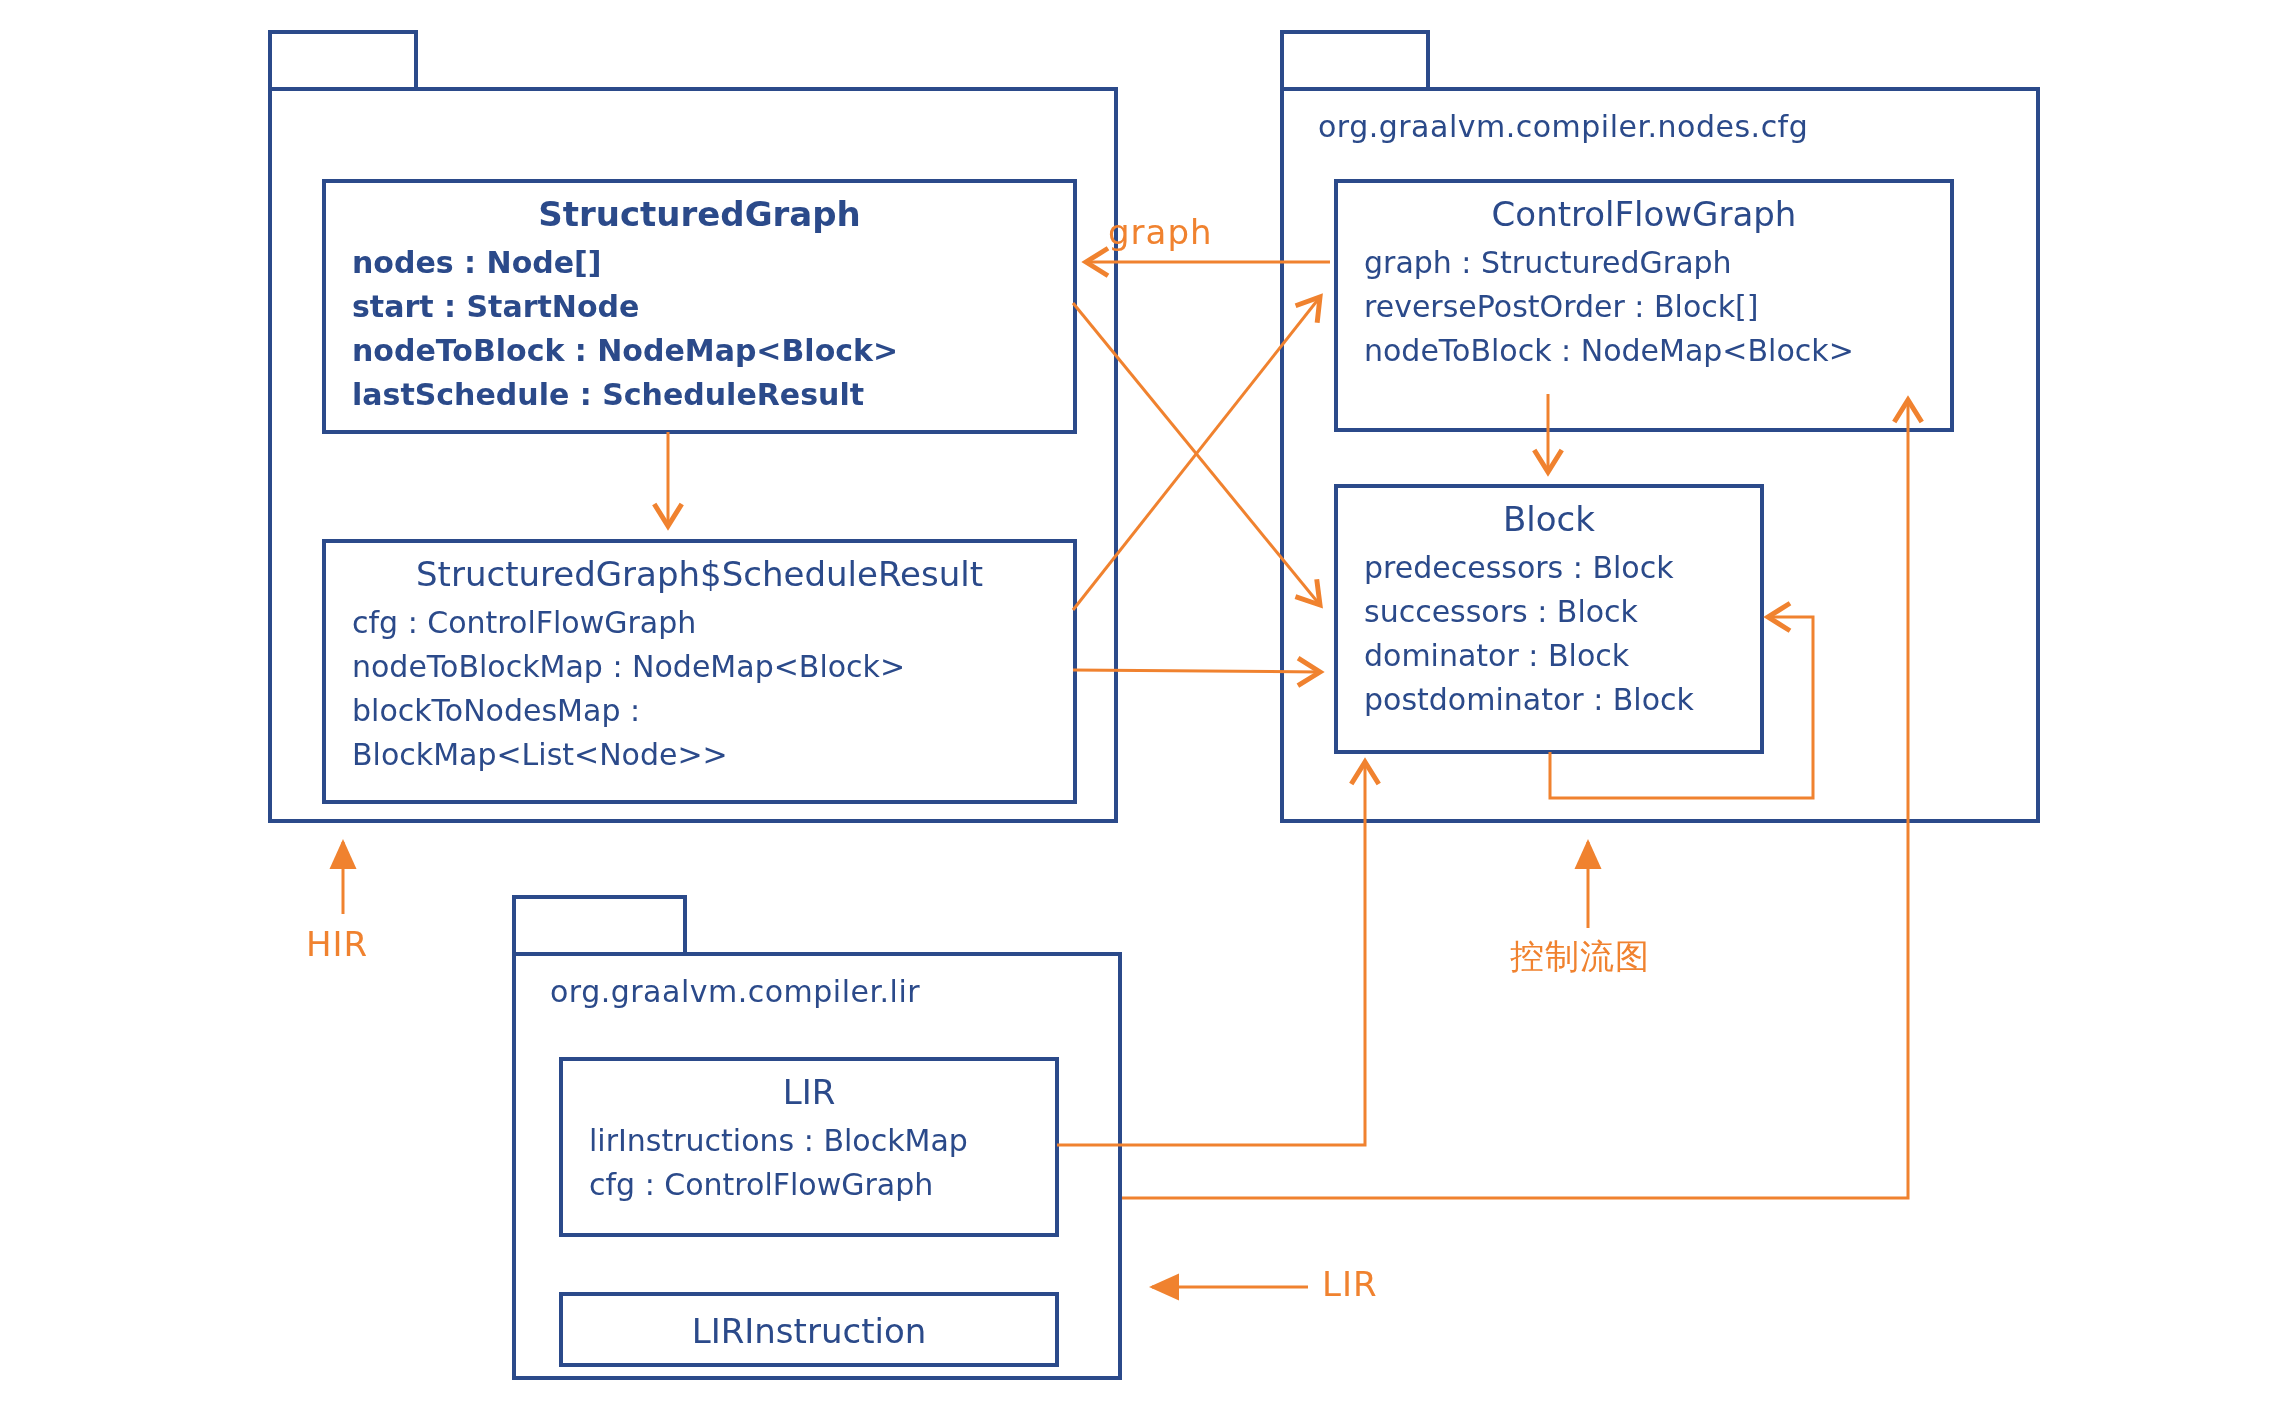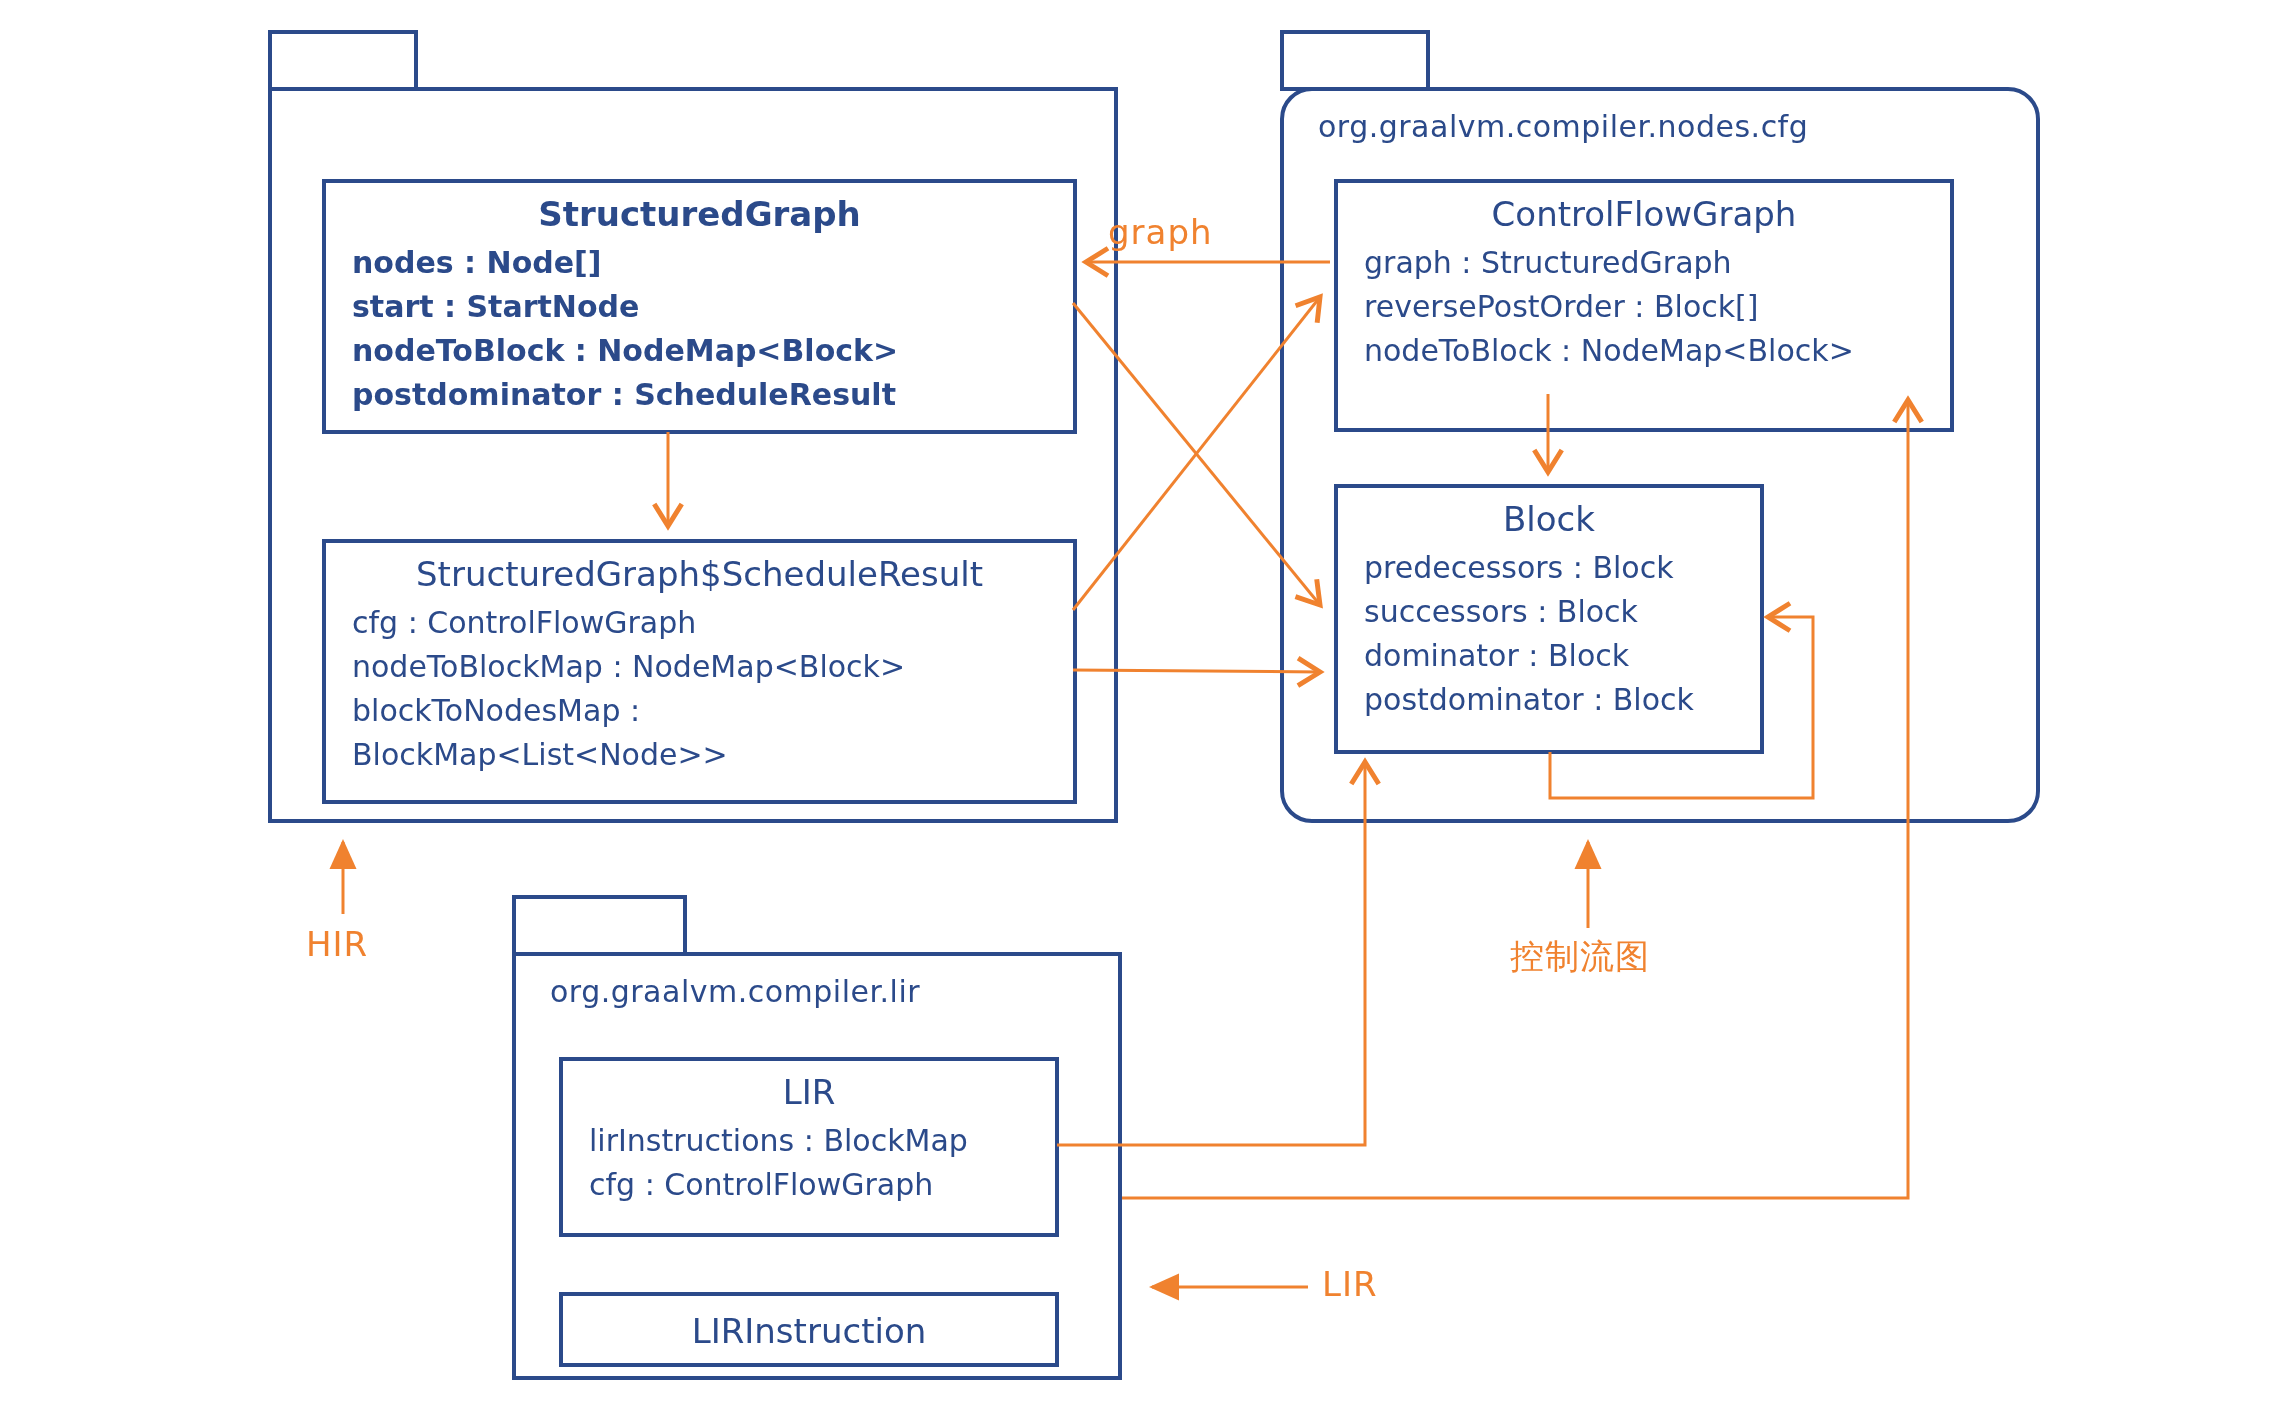--- a/index.html
+++ b/index.html
@@ -82,36 +82,36 @@
   <div class="tab" style="left:512px;top:895px;width:175px;height:61px;"></div>
 
   <div class="pkg" style="left:268px;top:87px;width:850px;height:736px;">
 
     <div class="cls" style="left:50px;top:88px;width:755px;height:255px;font-weight:bold;">
       <span class="cls-title">StructuredGraph</span>
       <div class="fields">
         <span class="field">nodes : Node[]</span>
         <span class="field">start : StartNode</span>
         <span class="field">nodeToBlock : NodeMap&lt;Block&gt;</span>
-        <span class="field">postdominator : ScheduleResult</span>
+        <span class="field">lastSchedule : ScheduleResult</span>
       </div>
     </div>
 
     <div class="cls" style="left:50px;top:448px;width:755px;height:265px;">
       <span class="cls-title">StructuredGraph$ScheduleResult</span>
       <div class="fields">
         <span class="field">cfg : ControlFlowGraph</span>
         <span class="field">nodeToBlockMap : NodeMap&lt;Block&gt;</span>
         <span class="field">blockToNodesMap :</span>
         <span class="field">BlockMap&lt;List&lt;Node&gt;&gt;</span>
       </div>
     </div>
   </div>
 
-  <div class="pkg" style="left:1280px;top:87px;width:760px;height:736px;border-radius:32px;">
+  <div class="pkg" style="left:1280px;top:87px;width:760px;height:736px;">
     <div class="pkg-title">org.graalvm.compiler.nodes.cfg</div>
 
     <div class="cls" style="left:50px;top:88px;width:620px;height:253px;">
       <span class="cls-title">ControlFlowGraph</span>
       <div class="fields">
         <span class="field">graph : StructuredGraph</span>
         <span class="field">reversePostOrder : Block[]</span>
         <span class="field">nodeToBlock : NodeMap&lt;Block&gt;</span>
       </div>
     </div>

